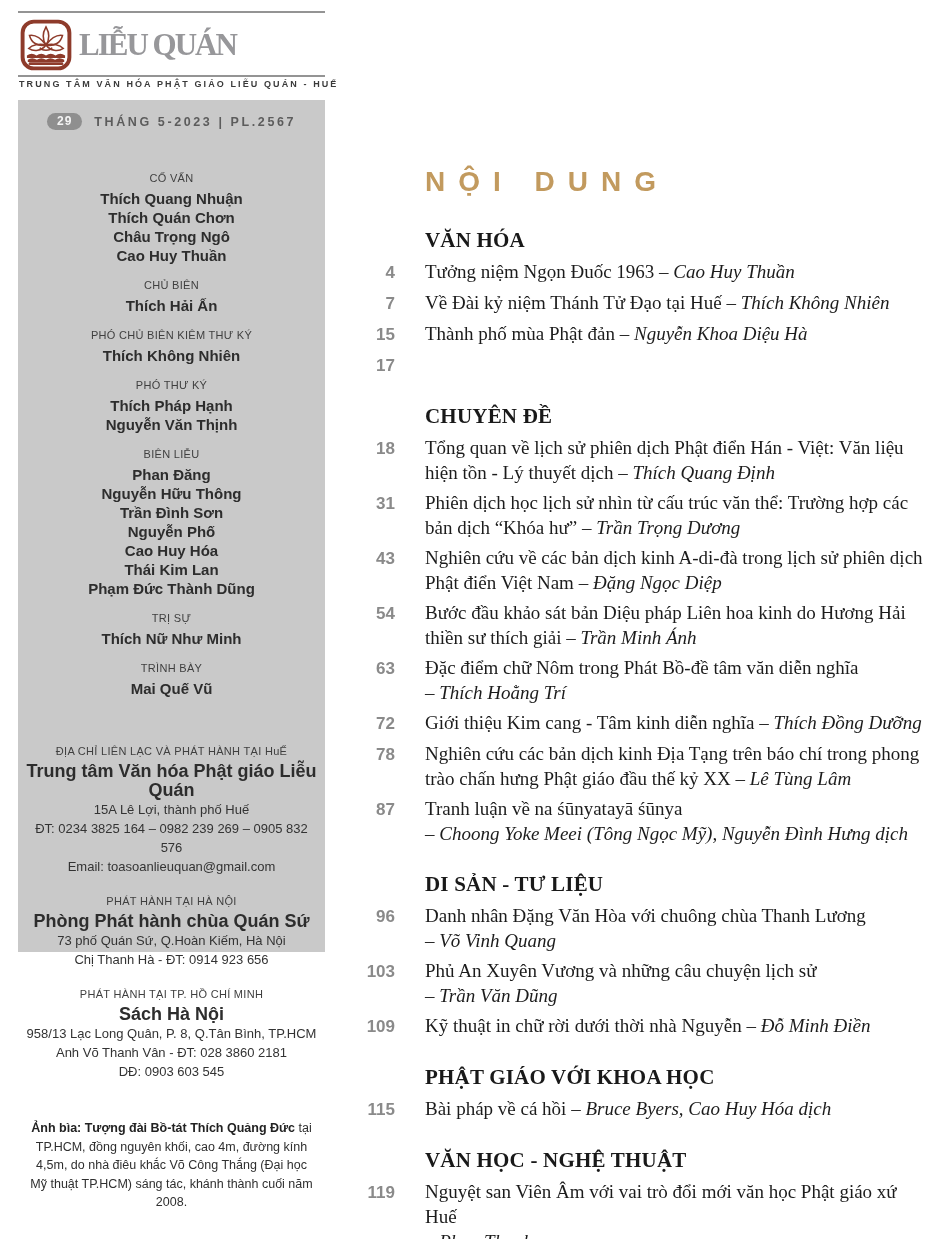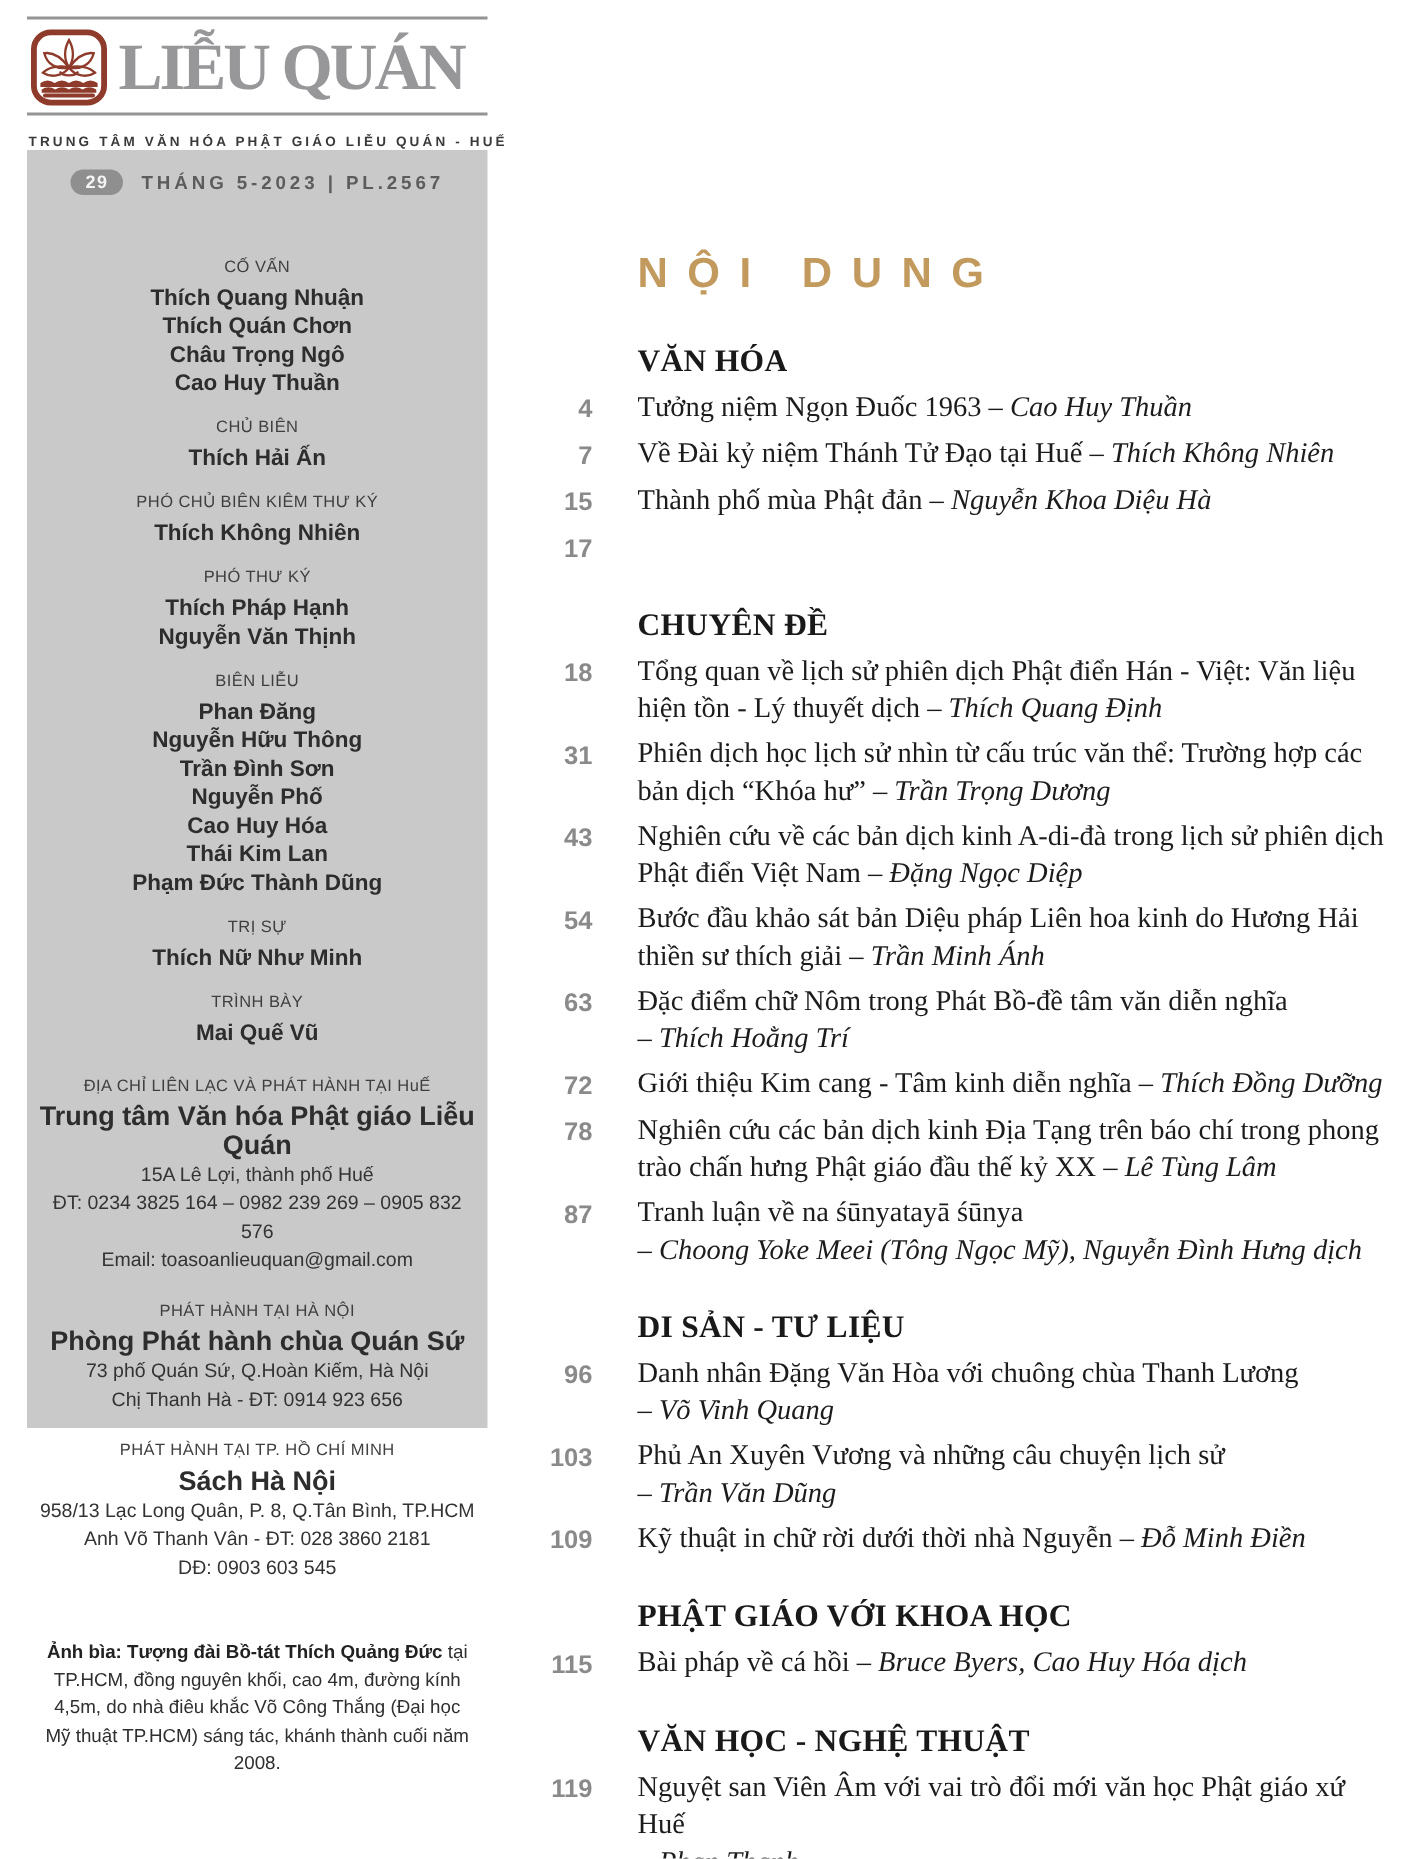--- a/index.html
+++ b/index.html
@@ -6,39 +6,39 @@
   html,body { width:950px; height:1239px; background:#ffffff; overflow:hidden;
               font-family:"Liberation Sans", sans-serif; }
   .page { position:relative; width:950px; height:1239px; background:#fff; }
 
   
   .left-col { position:absolute; left:18px; top:0; width:307px; }
   .rule { border-top:2px solid #949494; }
   .rule.top { margin-top:11px; }
   .logo-row { display:flex; align-items:center; gap:7px; padding:5px 0 4px 2px; height:62px; }
   .logo-badge { width:52px; height:52px; flex:none; }
-  .wordmark { font-family:"Liberation Serif", serif; font-size:44px; font-weight:600;
+  .wordmark { font-family:"Liberation Serif", serif; font-size:31px; font-weight:600;
               color:#97979a; letter-spacing:-2px; white-space:nowrap; line-height:1; }
   .tagline { font-size:9px; font-weight:bold; color:#3a3a3a; letter-spacing:2.1px;
-             white-space:nowrap; padding:12px 0 0 1px; }
+             white-space:nowrap; padding:2px 0 0 1px; }
 
   
   .gray-panel { position:absolute; left:18px; top:100px; width:307px; height:852px;
                 background:#c9c9c9; text-align:center; padding-top:13px; }
   .issue-bar { display:flex; justify-content:center; align-items:center; gap:12px; }
   .issue-badge { background:#8f8f8f; color:#f4f4f4; font-weight:bold; font-size:12px;
                  border-radius:9px; padding:1px 10px 2px; letter-spacing:1px; }
   .issue-info { font-weight:bold; font-size:12.5px; color:#5c5c5c; letter-spacing:2.6px; }
 
   .staff-wrap { margin-top:42px; }
   .staff-sec { margin-top:14px; }
   .side-heading { font-size:11px; color:#3f3f3f; letter-spacing:0.3px; margin-bottom:5px; }
   .staff-name { font-size:15px; font-weight:bold; color:#2d2d2d; line-height:19px; }
 
-  .contacts-wrap { margin-top:20px; }
+  .contacts-wrap { margin-top:47px; }
   .contact-sec { margin-top:19px; padding:0 6px; }
   .contact-bold { font-size:18px; font-weight:bold; color:#2d2d2d; line-height:19px; }
   .contact-line { font-size:13px; color:#333; line-height:19px; }
 
   .cover-note { margin-top:38px; padding:0 12px; font-size:12.5px; color:#2f2f2f;
                 line-height:18.5px; }
   .cover-note b { color:#222; }
 
   
   .main { position:absolute; left:345px; top:166px; width:588px; }

